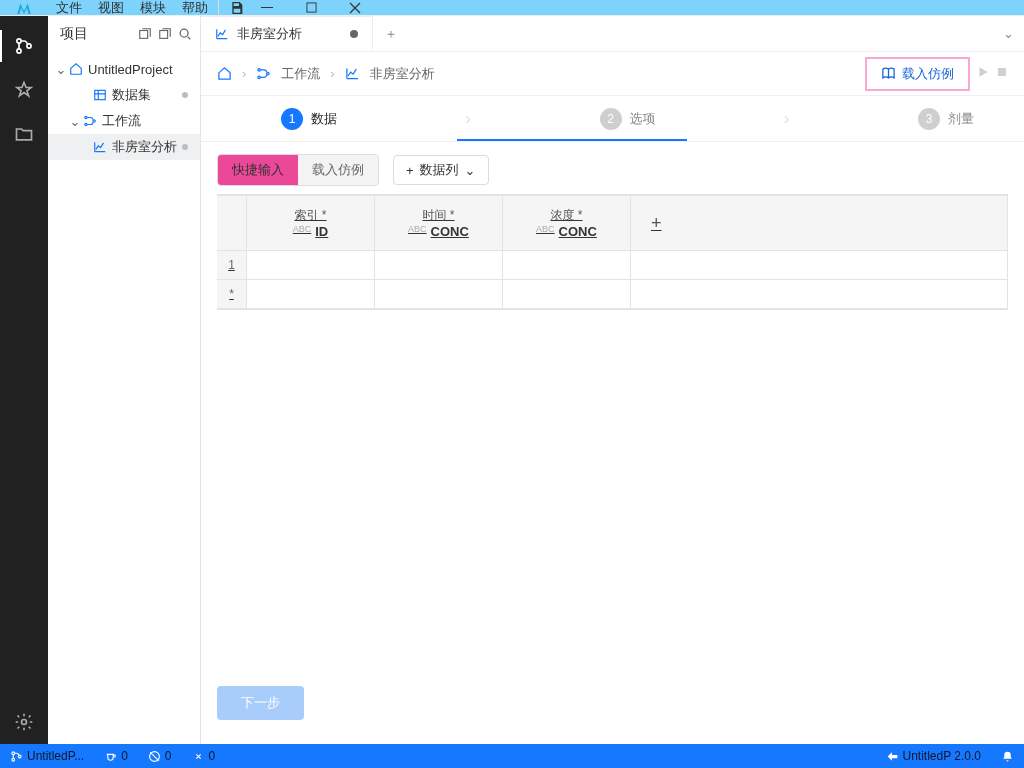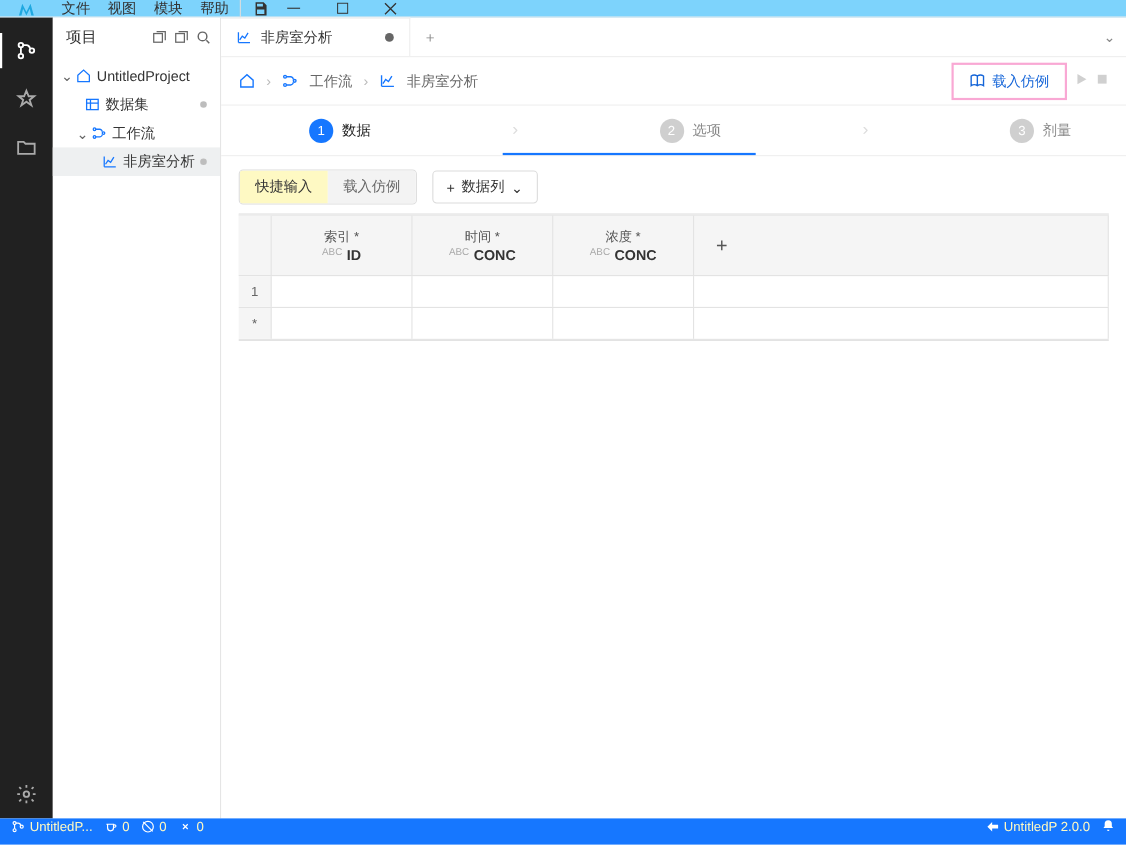--- a/index.html
+++ b/index.html
@@ -67,26 +67,26 @@
 .step.inactive .label { color: #888; }
 .step-sep { flex: 1; display: flex; justify-content: center; color: #ddd; font-size: 16px; }
 .steps-underline { position: relative; }
 .steps-underline::after { content: ""; position: absolute; left: 256px; width: 230px; bottom: 0; height: 2px; background: #1677ff; }
 
 
 .data-pane { flex: 1; padding: 12px 16px; display: flex; flex-direction: column; min-height: 0; }
 .toolbar { display: flex; gap: 14px; align-items: center; margin-bottom: 0; }
 .seg { display: flex; border: 1px solid #dcdcdc; border-radius: 4px; overflow: hidden; }
 .seg div { padding: 6px 14px; font-size: 13px; }
-.seg .on { background: #fef9c3; }
+.seg .on { background: #ec4899; }
 .seg .off { background: #f3f3f3; color: #666; }
 .btn { display: flex; align-items: center; gap: 6px; border: 1px solid #dcdcdc; border-radius: 4px; padding: 5px 12px; font-size: 13px; }
 
 
-.table { border: 1px solid #e3e3e3; border-left: none; border-right: none; margin-top: 8px; }
+.table { border: 1px solid #e3e3e3; border-left: none; border-right: none; margin-top: 8px; text-decoration: underline; }
 .thead, .trow { display: flex; }
 .thead { background: #f5f5f5; border-top: 1px solid #e3e3e3; border-bottom: 1px solid #e3e3e3; }
 .cell { border-right: 1px solid #e3e3e3; display: flex; flex-direction: column; align-items: center; justify-content: center; padding: 6px 4px; }
 .cell.rownum { width: 30px; background: #f5f5f5; }
 .cell.col { width: 128px; }
 .cell.add { flex: 1; align-items: flex-start; padding-left: 20px; border-right: 1px solid #e3e3e3; }
 .thead .cell { height: 54px; }
 .thead .label1 { font-size: 12px; color: #555; }
 .thead .label2 { font-weight: 600; font-size: 13px; display: flex; gap: 4px; }
 .thead .abc { font-size: 9px; color: #aaa; font-weight: 400; }
@@ -99,21 +99,21 @@
 .next-btn { background: #a8cdfb; color: #fff; padding: 8px 24px; border-radius: 4px; display: inline-block; }
 
 
 .bottom-tabs { height: 38px; border-top: 1px solid #eee; display: flex; align-items: center; padding: 0 12px; gap: 20px; }
 .bottom-tabs .bt { color: #666; font-size: 13px; }
 .bottom-tabs .bt.active { color: #1677ff; }
 .bottom-tabs .spacer { flex: 1; }
 .bottom-tabs .chev { color: #666; }
 
 
-.statusbar { height: 24px; background: #1677ff; color: #fef9c3; display: flex; align-items: flex-start; padding: 0 10px; font-size: 12px; gap: 10px; }
+.statusbar { height: 24px; background: #1677ff; color: #0f172a; display: flex; align-items: center; padding: 0 10px; font-size: 12px; gap: 20px; }
 .statusbar .spacer { flex: 1; }
 .statusbar .item { display: flex; align-items: center; gap: 4px; }
 
 .icon { display: inline-flex; }
 </style>
 </head>
 <body>
 
 <div class="titlebar">
   <div class="logo">
@@ -209,21 +209,21 @@
     <div class="tree">
       <div class="tree-row" style="padding-left:6px">
         <span class="tree-chevron">⌄</span>
         <span class="tree-icon">
             <svg width="14" height="14" viewBox="0 0 24 24" fill="none" stroke="#1677ff" stroke-width="2">
               <path d="M3 11l9-8 9 8v10H3z"></path>
             </svg>
           </span>
         <span>UntitledProject</span>
       </div>
-      <div class="tree-row" style="padding-left:28px">
+      <div class="tree-row" style="padding-left:44px">
         <span class="tree-icon">
             <svg width="14" height="14" viewBox="0 0 24 24" fill="none" stroke="#1677ff" stroke-width="2">
               <rect x="3" y="4" width="18" height="16"></rect>
               <path d="M3 10h18M9 4v16"></path>
             </svg>
           </span>
         <span>数据集</span>
         <span class="dot"></span>
       </div>
       <div class="tree-row" style="padding-left:20px">
@@ -379,20 +379,23 @@
           <div class="cell rownum">*</div>
           <div class="cell col"></div>
           <div class="cell col"></div>
           <div class="cell col"></div>
           <div class="cell add"></div>
         </div>
       </div>
 
       <div style="flex:1"></div>
 
+      <div class="next-row">
+        <div class="next-btn">下一步</div>
+      </div>
     </div>
 
 
   </div>
 </div>
 
 <div class="statusbar">
   <div class="item">
     <svg width="13" height="13" viewBox="0 0 24 24" fill="none" stroke="#fff" stroke-width="2">
         <circle cx="6" cy="6" r="2.5"></circle>

